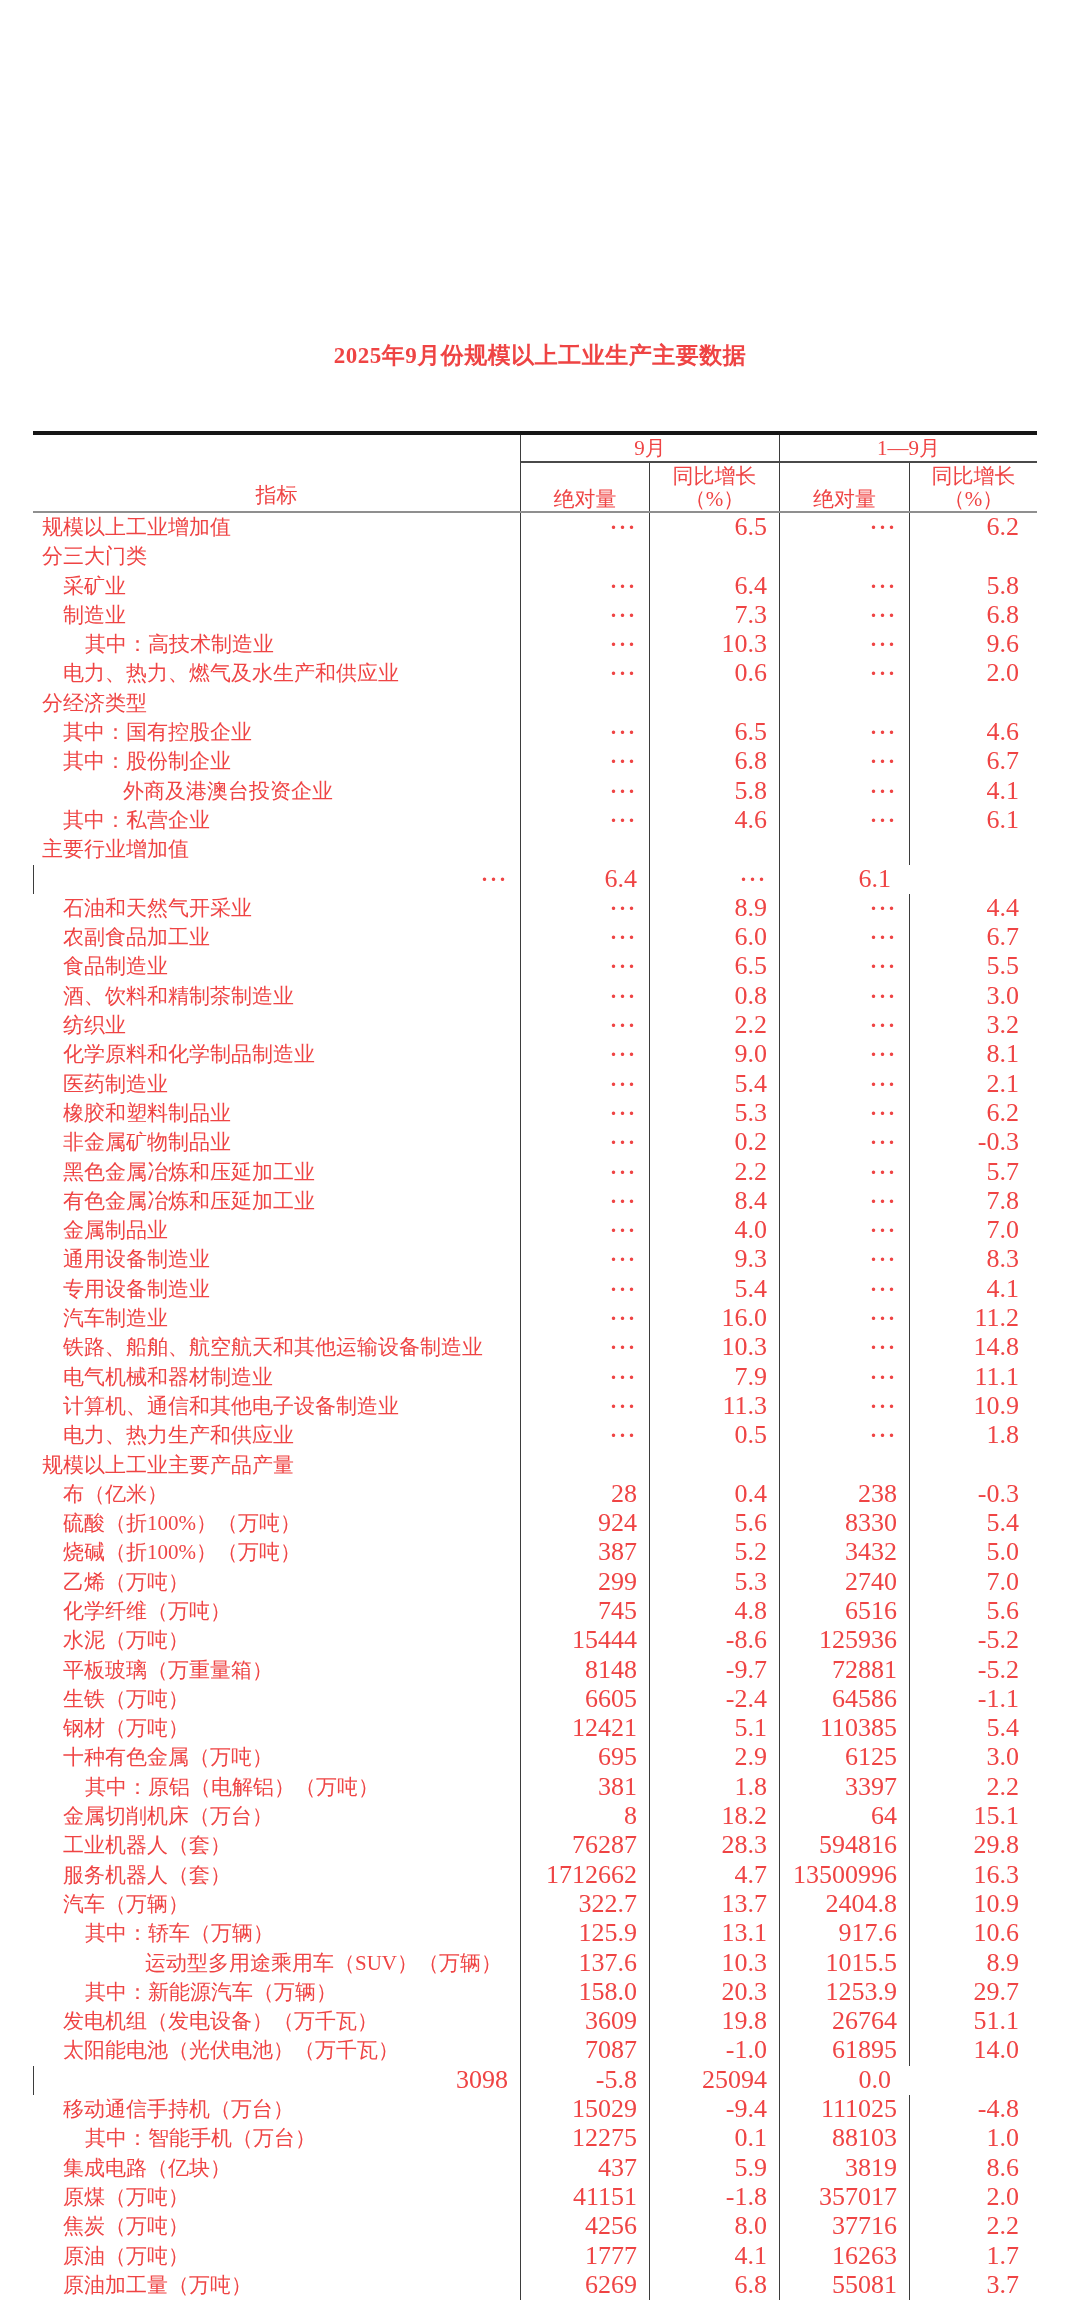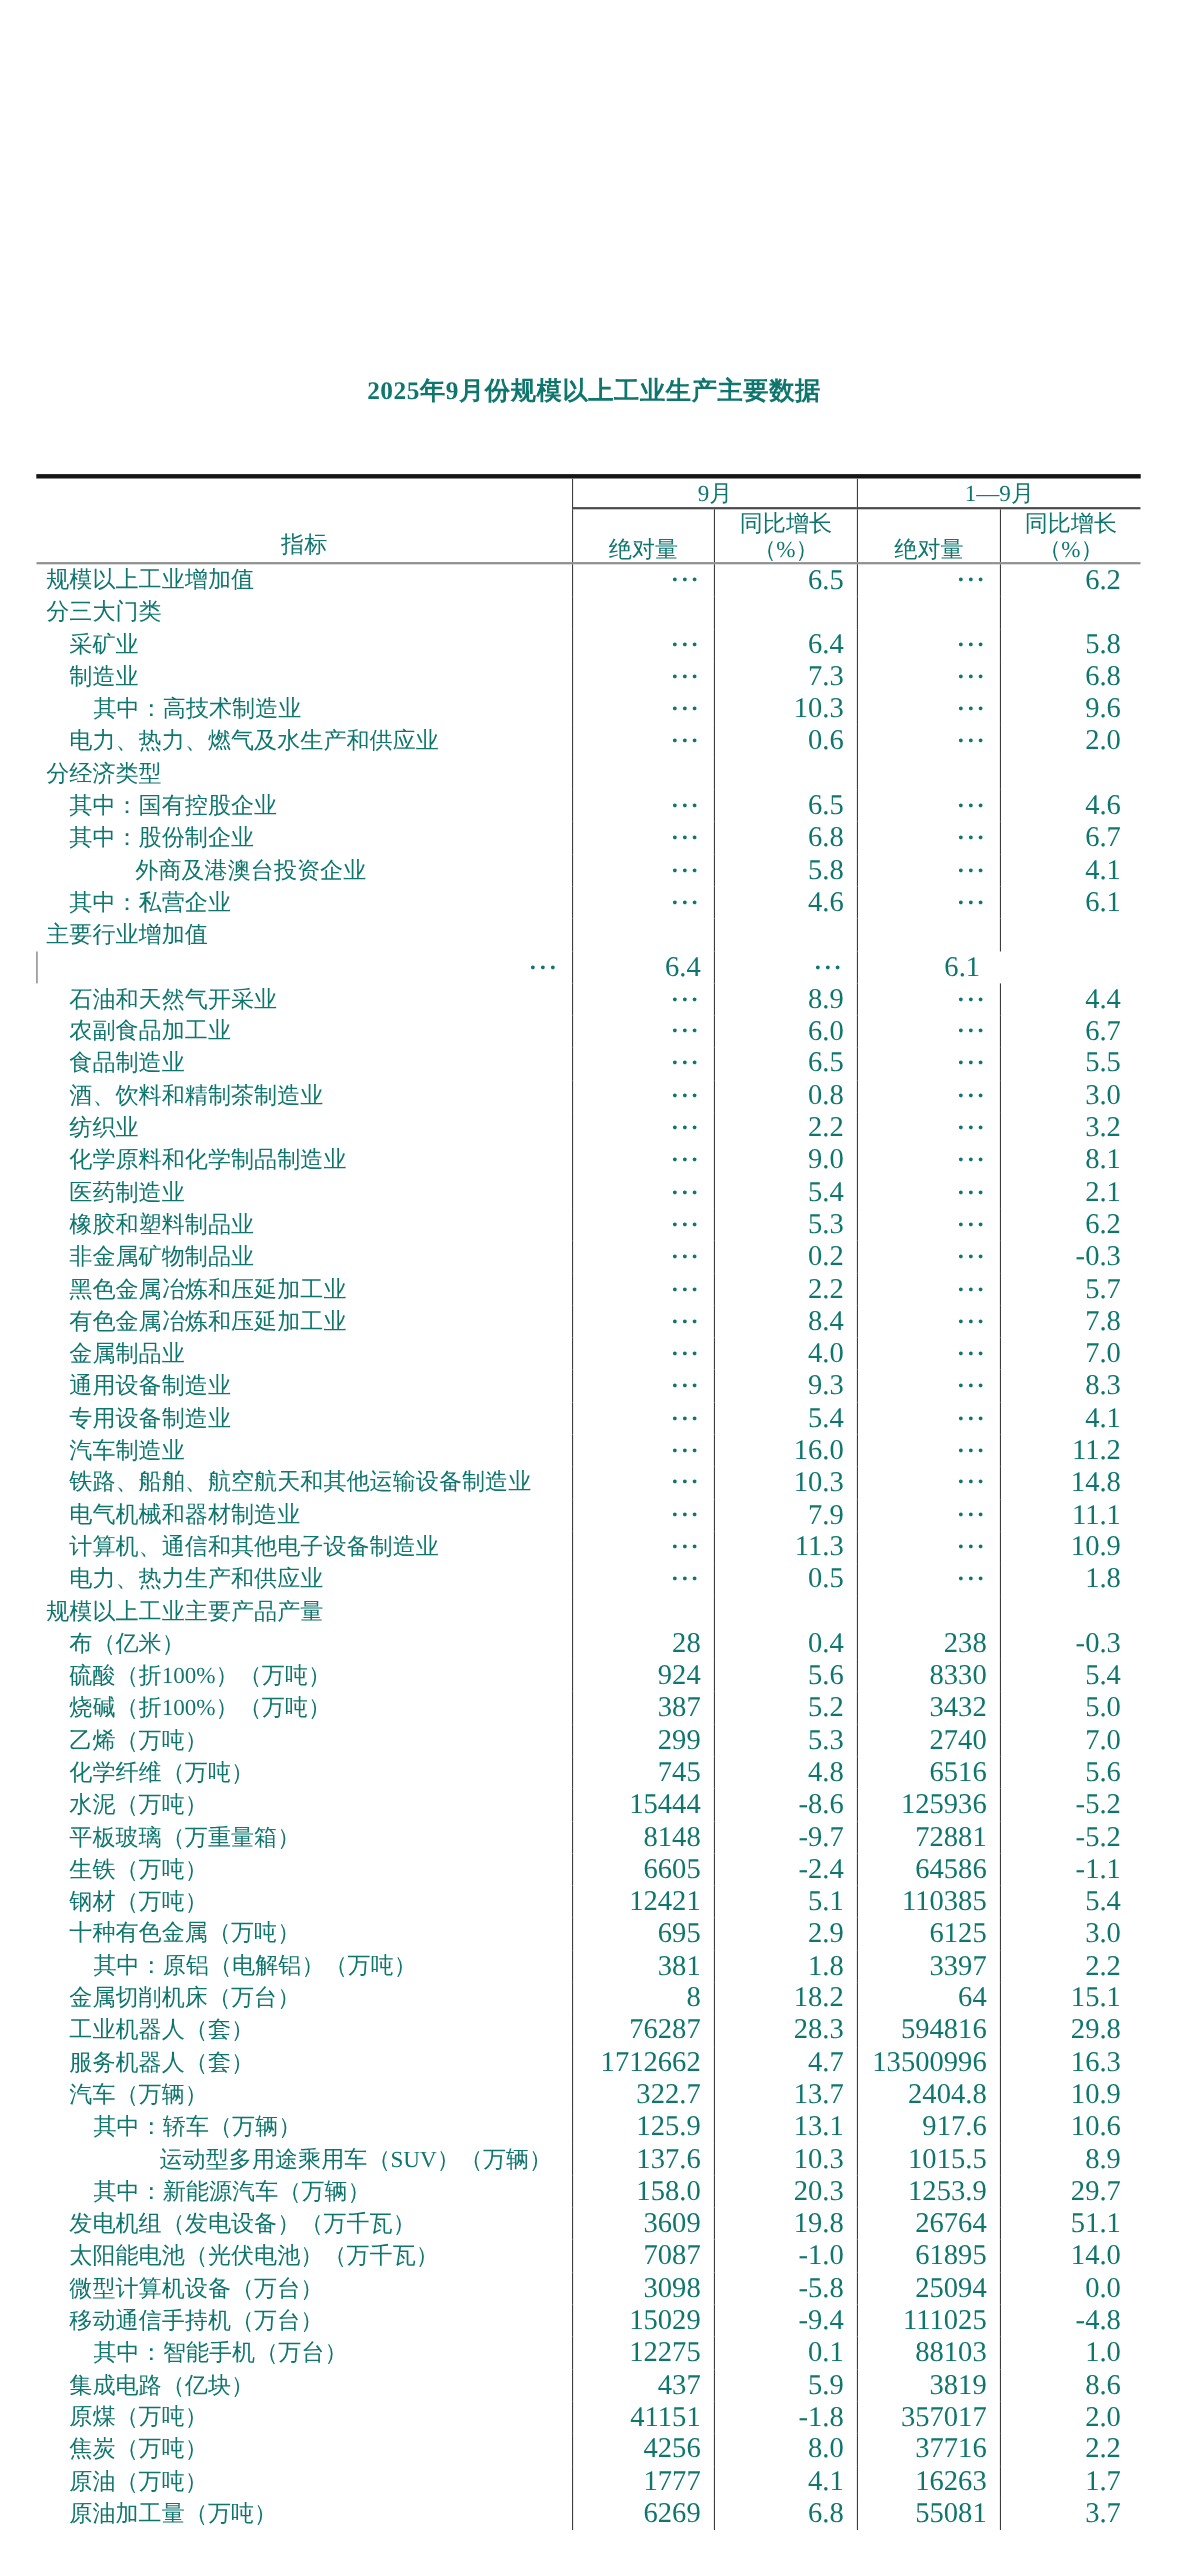--- a/index.html
+++ b/index.html
@@ -1,19 +1,19 @@
 <!DOCTYPE html>
 <html><head>
 <meta charset="utf-8">
 <style>
   * { margin:0; padding:0; box-sizing:border-box; }
   html,body { background:#ffffff; }
   .page {
     position:relative; width:1080px; height:2324px; background:#ffffff;
-    color:#0f766e; overflow:hidden;
+    color:#ef4444; overflow:hidden;
     font-family:"Liberation Serif","DejaVu Serif",serif;
   }
   .title {
     position:absolute; top:341px; left:0; width:100%;
     text-align:center; font-size:23px; font-weight:bold; line-height:30px;
     letter-spacing:0.5px;
   }
   .tbl {
     position:absolute; left:33px; top:431px; width:1004px; height:1893px;
     border-top:4px solid #161616; overflow:hidden;
@@ -442,21 +442,20 @@
           <div class="cell num c4">51.1</div>
         </div>
         <div class="trow">
           <div class="cell lab ind1">太阳能电池（光伏电池）（万千瓦）</div>
           <div class="cell num c1">7087</div>
           <div class="cell num c2">-1.0</div>
           <div class="cell num c3">61895</div>
           <div class="cell num c4">14.0</div>
         </div>
         <div class="trow">
-          <div class="cell lab ind1">微型计算机设备（万台）</div>
           <div class="cell num c1">3098</div>
           <div class="cell num c2">-5.8</div>
           <div class="cell num c3">25094</div>
           <div class="cell num c4">0.0</div>
         </div>
         <div class="trow">
           <div class="cell lab ind1">移动通信手持机（万台）</div>
           <div class="cell num c1">15029</div>
           <div class="cell num c2">-9.4</div>
           <div class="cell num c3">111025</div>

